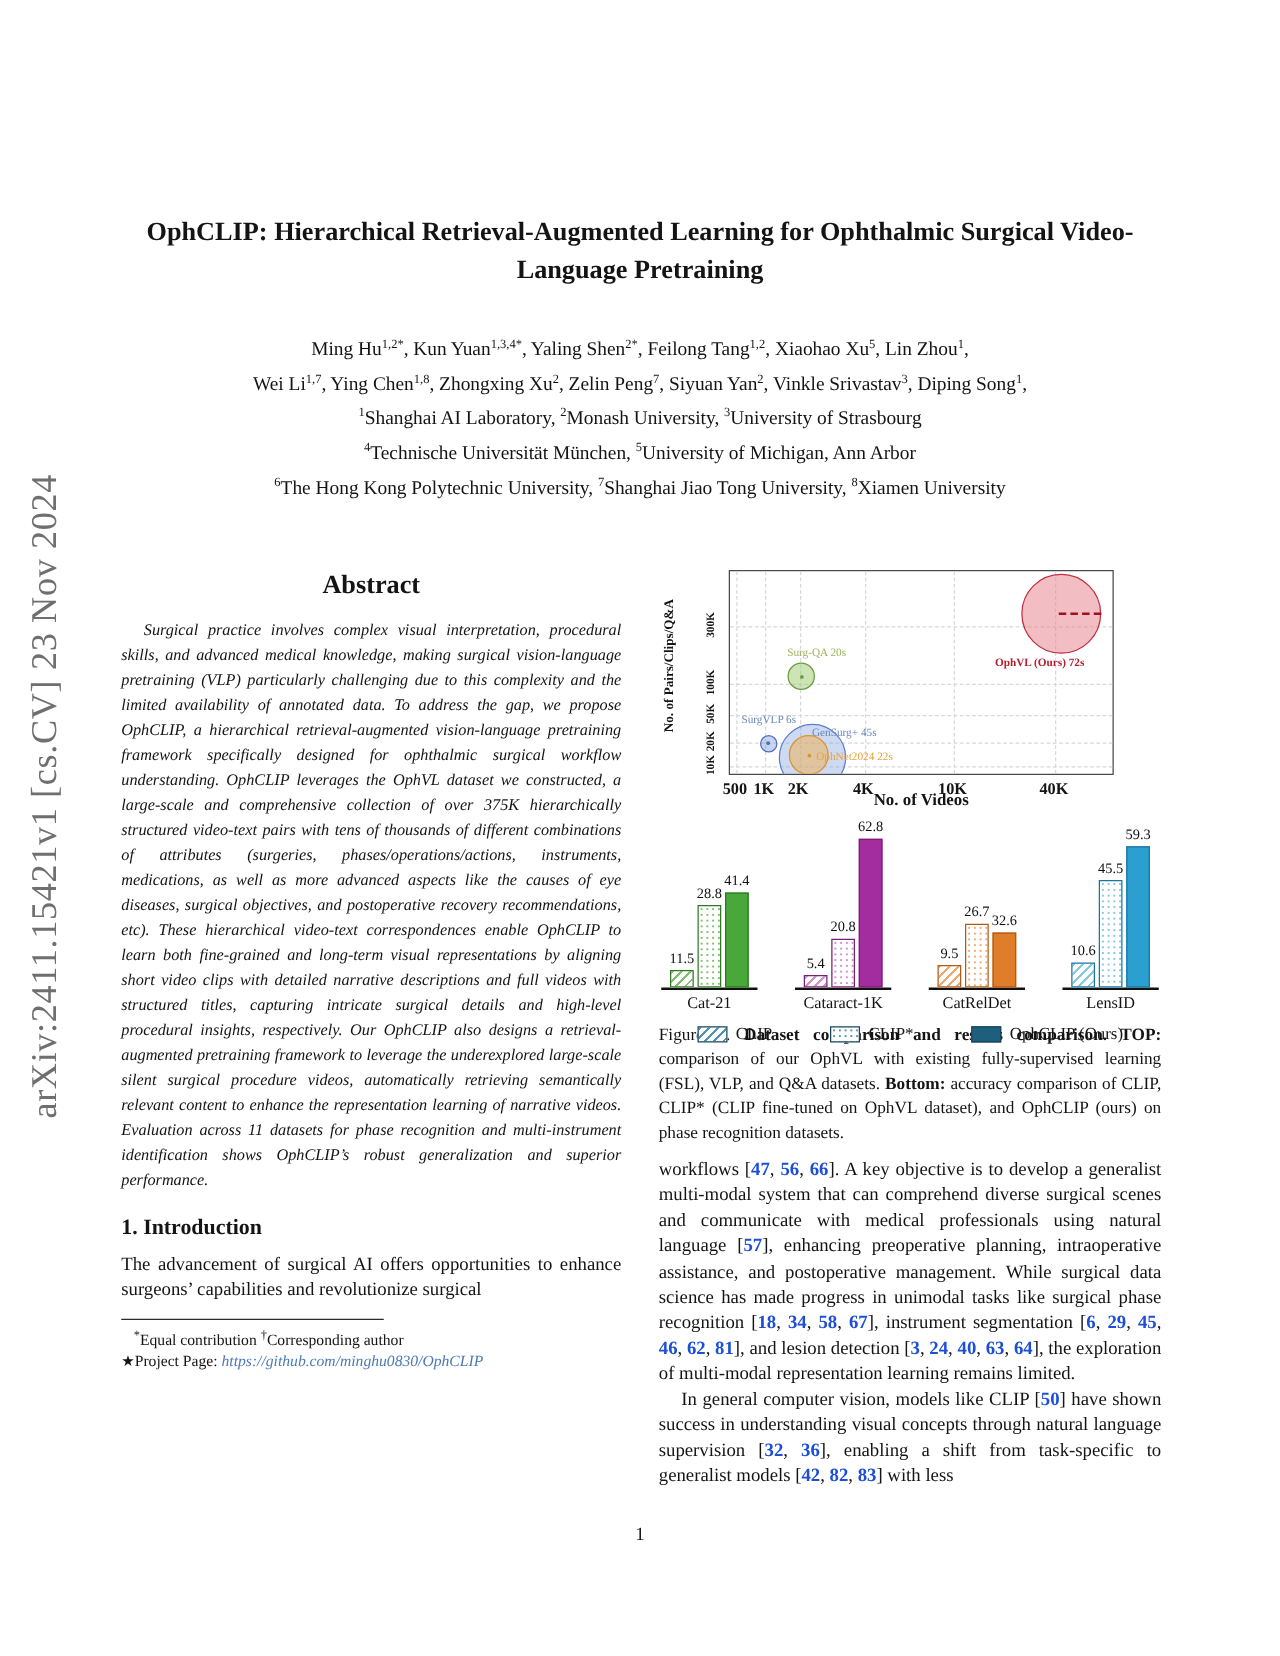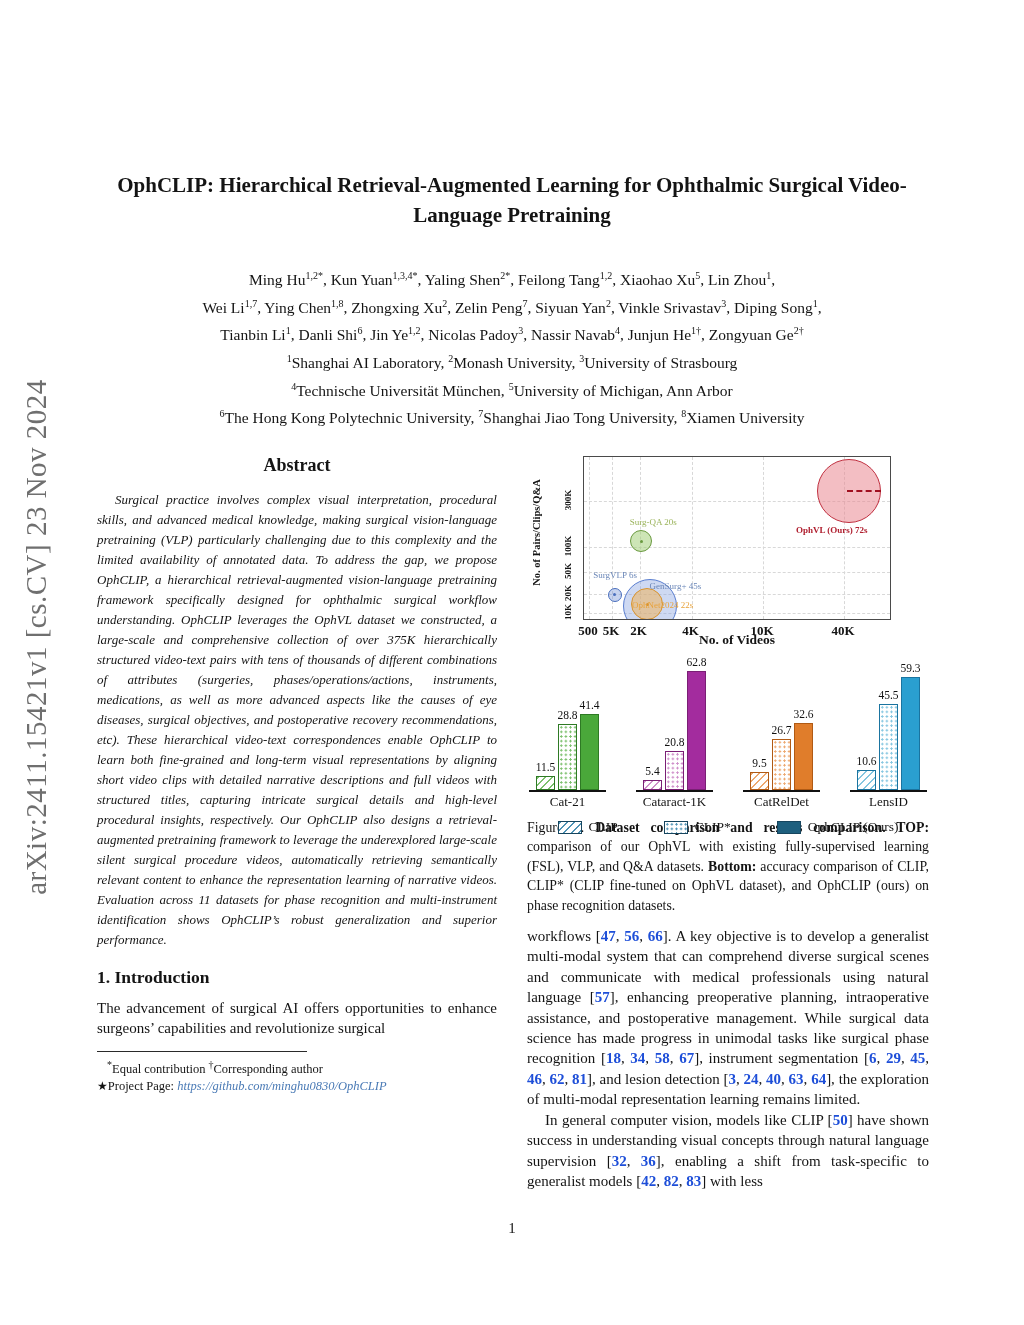--- a/index.html
+++ b/index.html
@@ -21,21 +21,21 @@
     font-size:21px; font-weight:bold; line-height:30px;
   }
   .authors {
     position:absolute; top:264px; left:92px; width:840px; text-align:center;
     font-size:15.5px; line-height:23.5px;
   }
   .authors sup, .fnotes sup { font-size:10px; }
   
   .col-left  { position:absolute; left:97px;  top:455px; width:400px; }
   .col-right { position:absolute; left:527px; top:452px; width:402px; }
-  .abs-head { text-align:center; font-weight:bold; font-size:18px; margin:0 0 14px 0; }
+  .abs-head { text-align:center; font-weight:bold; font-size:21px; margin:0 0 14px 0; }
   .abs-text { font-style:italic; font-size:13px; line-height:20px; text-align:justify; text-indent:18px; margin:0; }
   .intro-head { font-size:17.5px; font-weight:bold; margin:17px 0 10px 0; }
   .body-par { font-size:15px; line-height:20.4px; text-align:justify; margin:0; }
   .indent { text-indent:18px; }
   .fnotes { margin-top:12px; border-top:1px solid #2a2a2a; width:210px; padding-top:4px; }
   .fnote-line { font-size:12.5px; line-height:17.5px; width:390px; }
   .fn1 { text-indent:10px; }
   .star { font-size:12px; }
   .link { color:#4a7ab5; font-style:italic; }
   .cite { color:#1d4ed8;font-weight:bold; }
@@ -80,21 +80,20 @@
 
   <div class="wm-wrap">
     <div class="wm-inner">arXiv:2411.15421v1  [cs.CV]  23 Nov 2024</div>
   </div>
 
   <div class="title">OphCLIP: Hierarchical Retrieval-Augmented Learning for Ophthalmic Surgical Video-Language Pretraining</div>
 
   <div class="authors">
       <div>Ming Hu<sup>1,2*</sup>, Kun Yuan<sup>1,3,4*</sup>, Yaling Shen<sup>2*</sup>, Feilong Tang<sup>1,2</sup>, Xiaohao Xu<sup>5</sup>, Lin Zhou<sup>1</sup>,</div>
       <div>Wei Li<sup>1,7</sup>, Ying Chen<sup>1,8</sup>, Zhongxing Xu<sup>2</sup>, Zelin Peng<sup>7</sup>, Siyuan Yan<sup>2</sup>, Vinkle Srivastav<sup>3</sup>, Diping Song<sup>1</sup>,</div>
-      <div>Tianbin Li<sup>1</sup>, Danli Shi<sup>6</sup>, Jin Ye<sup>1,2</sup>, Nicolas Padoy<sup>3</sup>, Nassir Navab<sup>4</sup>, Junjun He<sup>1†</sup>, Zongyuan Ge<sup>2†</sup></div>
       <div><sup>1</sup>Shanghai AI Laboratory, <sup>2</sup>Monash University, <sup>3</sup>University of Strasbourg</div>
       <div><sup>4</sup>Technische Universität München, <sup>5</sup>University of Michigan, Ann Arbor</div>
       <div><sup>6</sup>The Hong Kong Polytechnic University, <sup>7</sup>Shanghai Jiao Tong University, <sup>8</sup>Xiamen University</div>
     </div>
 
   <div class="col-left">
     <div class="abs-head">Abstract</div>
     <p class="abs-text">Surgical practice involves complex visual interpretation, procedural skills, and advanced medical knowledge, making surgical vision-language pretraining (VLP) particularly challenging due to this complexity and the limited availability of annotated data. To address the gap, we propose OphCLIP, a hierarchical retrieval-augmented vision-language pretraining framework specifically designed for ophthalmic surgical workflow understanding. OphCLIP leverages the OphVL dataset we constructed, a large-scale and comprehensive collection of over 375K hierarchically structured video-text pairs with tens of thousands of different combinations of attributes (surgeries, phases/operations/actions, instruments, medications, as well as more advanced aspects like the causes of eye diseases, surgical objectives, and postoperative recovery recommendations, etc). These hierarchical video-text correspondences enable OphCLIP to learn both fine-grained and long-term visual representations by aligning short video clips with detailed narrative descriptions and full videos with structured titles, capturing intricate surgical details and high-level procedural insights, respectively. Our OphCLIP also designs a retrieval-augmented pretraining framework to leverage the underexplored large-scale silent surgical procedure videos, automatically retrieving semantically relevant content to enhance the representation learning of narrative videos. Evaluation across 11 datasets for phase recognition and multi-instrument identification shows OphCLIP’s robust generalization and superior performance.</p>
     <div class="intro-head">1. Introduction</div>
     <p class="body-par">The advancement of surgical AI offers opportunities to enhance surgeons’ capabilities and revolutionize surgical</p>
@@ -124,27 +123,27 @@
             <div class="sc-dot" style="left: 29px; top: 136.155px; background: rgb(74, 111, 189);"></div>
             <div class="sc-bubble" style="left: 38.88px; top: 122.247px; width: 54px; height: 54px; background: rgba(126, 156, 222, 0.38); border: 1.3px solid rgb(91, 127, 208);"></div>
             <div class="sc-bubble" style="left: 47.135px; top: 131.315px; width: 32px; height: 32px; background: rgba(238, 178, 92, 0.55); border: 1.3px solid rgb(216, 148, 48);"></div>
             <div class="sc-dot" style="left: 61.635px; top: 145.815px; background: rgb(216, 148, 48);"></div>
             <div class="sc-bubble" style="left: 46.035px; top: 73.364px; width: 22px; height: 22px; background: rgba(156, 204, 110, 0.5); border: 1.3px solid rgb(106, 154, 64);"></div>
             <div class="sc-dot" style="left: 55.535px; top: 82.864px; background: rgb(106, 154, 64);"></div>
             <div class="sc-bubble" style="left: 232.74px; top: 2.293px; width: 64px; height: 64px; background: rgba(233, 136, 146, 0.55); border: 1.3px solid rgb(192, 48, 64);"></div>
             <div class="sc-dash" style="left: 262.74px; top: 33.293px;"></div>
             <div class="sc-blabel" style="left: 9.15px; top: 112.7px; color: rgb(107, 135, 184);">SurgVLP 6s</div>
             <div class="sc-blabel" style="left: 65.575px; top: 123.97px; color: rgb(107, 135, 184);">GenSurg+ 45s</div>
-            <div class="sc-blabel" style="left: 48px; top: 143.29px; color: rgb(232, 163, 60);">OphNet2024 22s</div>
+            <div class="sc-blabel" style="left: 69px; top: 143.29px; color: rgb(232, 163, 60);">OphNet2024 22s</div>
             <div class="sc-blabel" style="left: 45.75px; top: 59.57px; color: rgb(154, 179, 90);">Surg-QA 20s</div>
             <div class="sc-blabel" style="left: 211.975px; top: 67.62px; color: rgb(176, 32, 48); font-weight: bold;">OphVL (Ours) 72s</div>
           </div>
         <div class="sc-xlabel">No. of Videos</div>
       <div class="sc-xtick" style="left: 47.88px;">500</div>
-          <div class="sc-xtick" style="left: 71.06px;">5K</div>
+          <div class="sc-xtick" style="left: 71.06px;">1K</div>
           <div class="sc-xtick" style="left: 98.51px;">2K</div>
           <div class="sc-xtick" style="left: 150.665px;">4K</div>
           <div class="sc-xtick" style="left: 222.035px;">10K</div>
           <div class="sc-xtick" style="left: 303.165px;">40K</div>
           <div class="sc-ytick" style="top: 155.17px;">10K</div>
           <div class="sc-ytick" style="top: 135.528px;">20K</div>
           <div class="sc-ytick" style="top: 113.793px;">50K</div>
           <div class="sc-ytick" style="top: 89.321px;">100K</div>
           <div class="sc-ytick" style="top: 43.114px;">300K</div>
         </div>
@@ -179,21 +178,21 @@
               <div class="blabel">Cataract-1K</div>
             </div>
             <div class="bgroup">
               <div class="bbars">
                 <div class="bar p0" style="height: 18.05px; --c: #eda970; border-color: rgb(176, 90, 20);">
                   <span class="bval">9.5</span>
                 </div>
                 <div class="bar p1" style="height: 50.73px; --c: #eda970; border-color: rgb(176, 90, 20);">
                   <span class="bval">26.7</span>
                 </div>
-                <div class="bar p2" style="height: 67px; --c: #e07d2b; border-color: rgb(176, 90, 20);">
+                <div class="bar p2" style="height: 44px; --c: #e07d2b; border-color: rgb(176, 90, 20);">
                   <span class="bval">32.6</span>
                 </div>
               </div>
               <div class="blabel">CatRelDet</div>
             </div>
             <div class="bgroup">
               <div class="bbars">
                 <div class="bar p0" style="height: 20.14px; --c: #85c6e0; border-color: rgb(26, 116, 160);">
                   <span class="bval">10.6</span>
                 </div>

